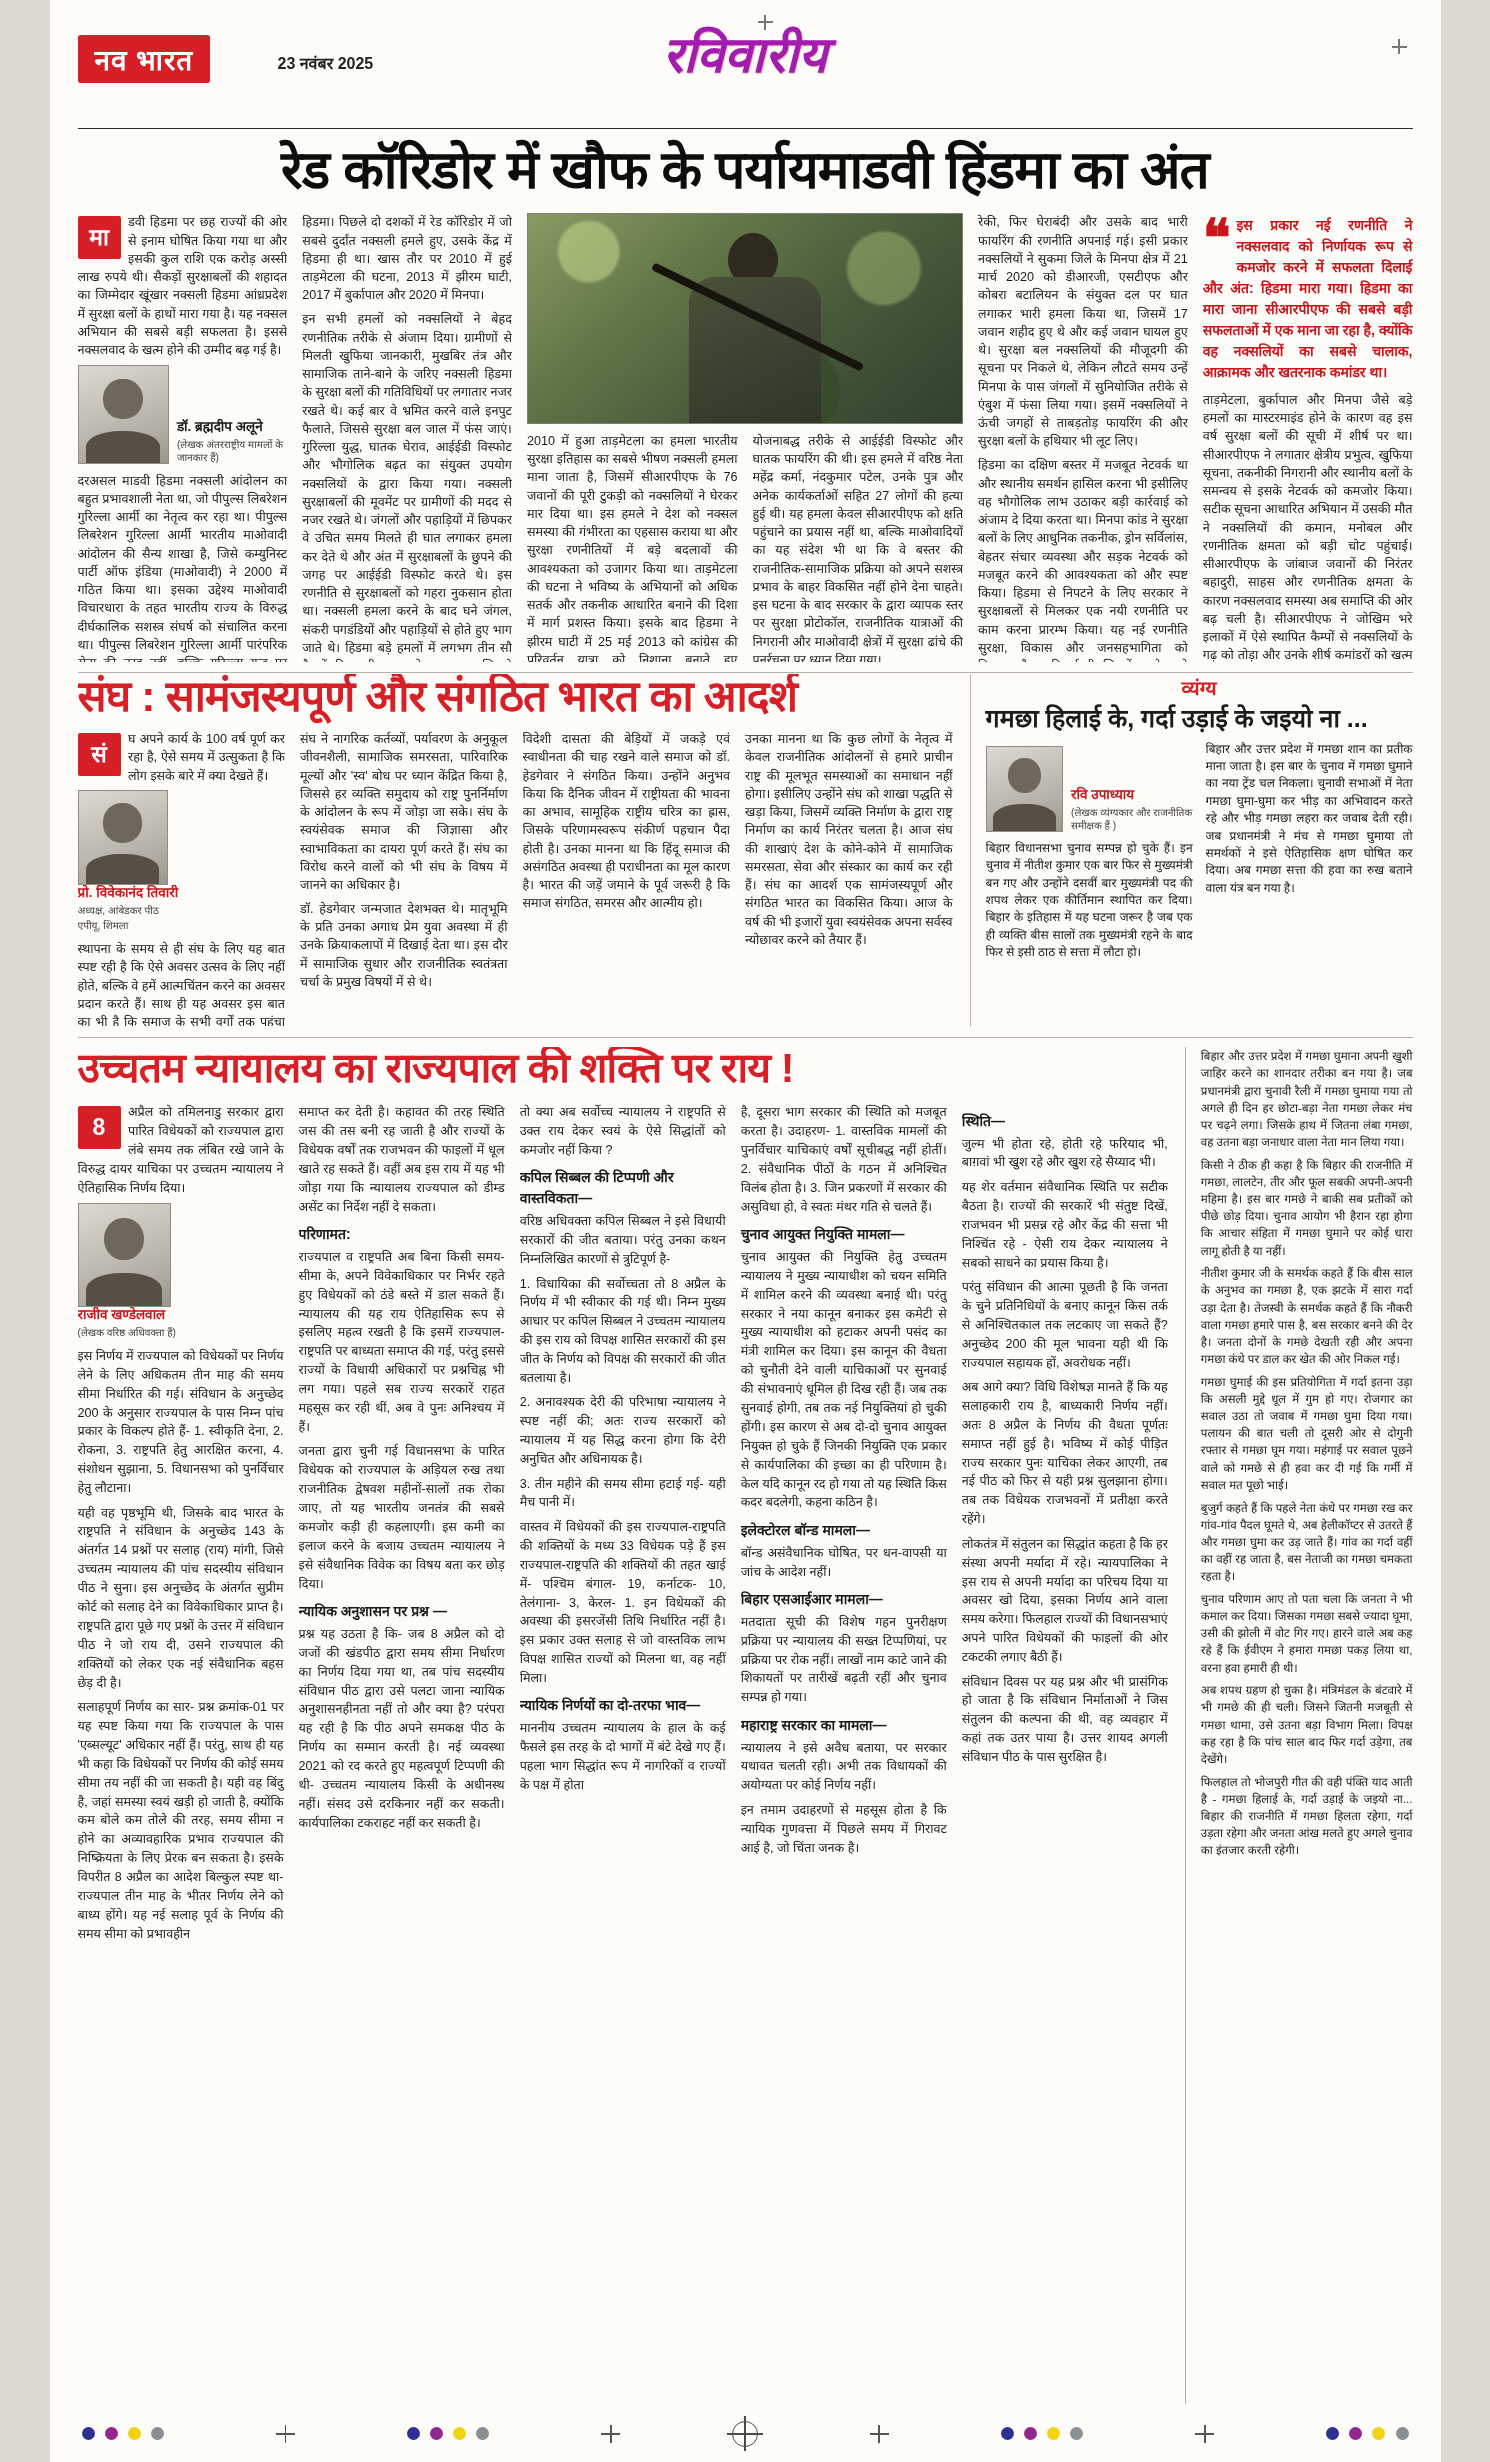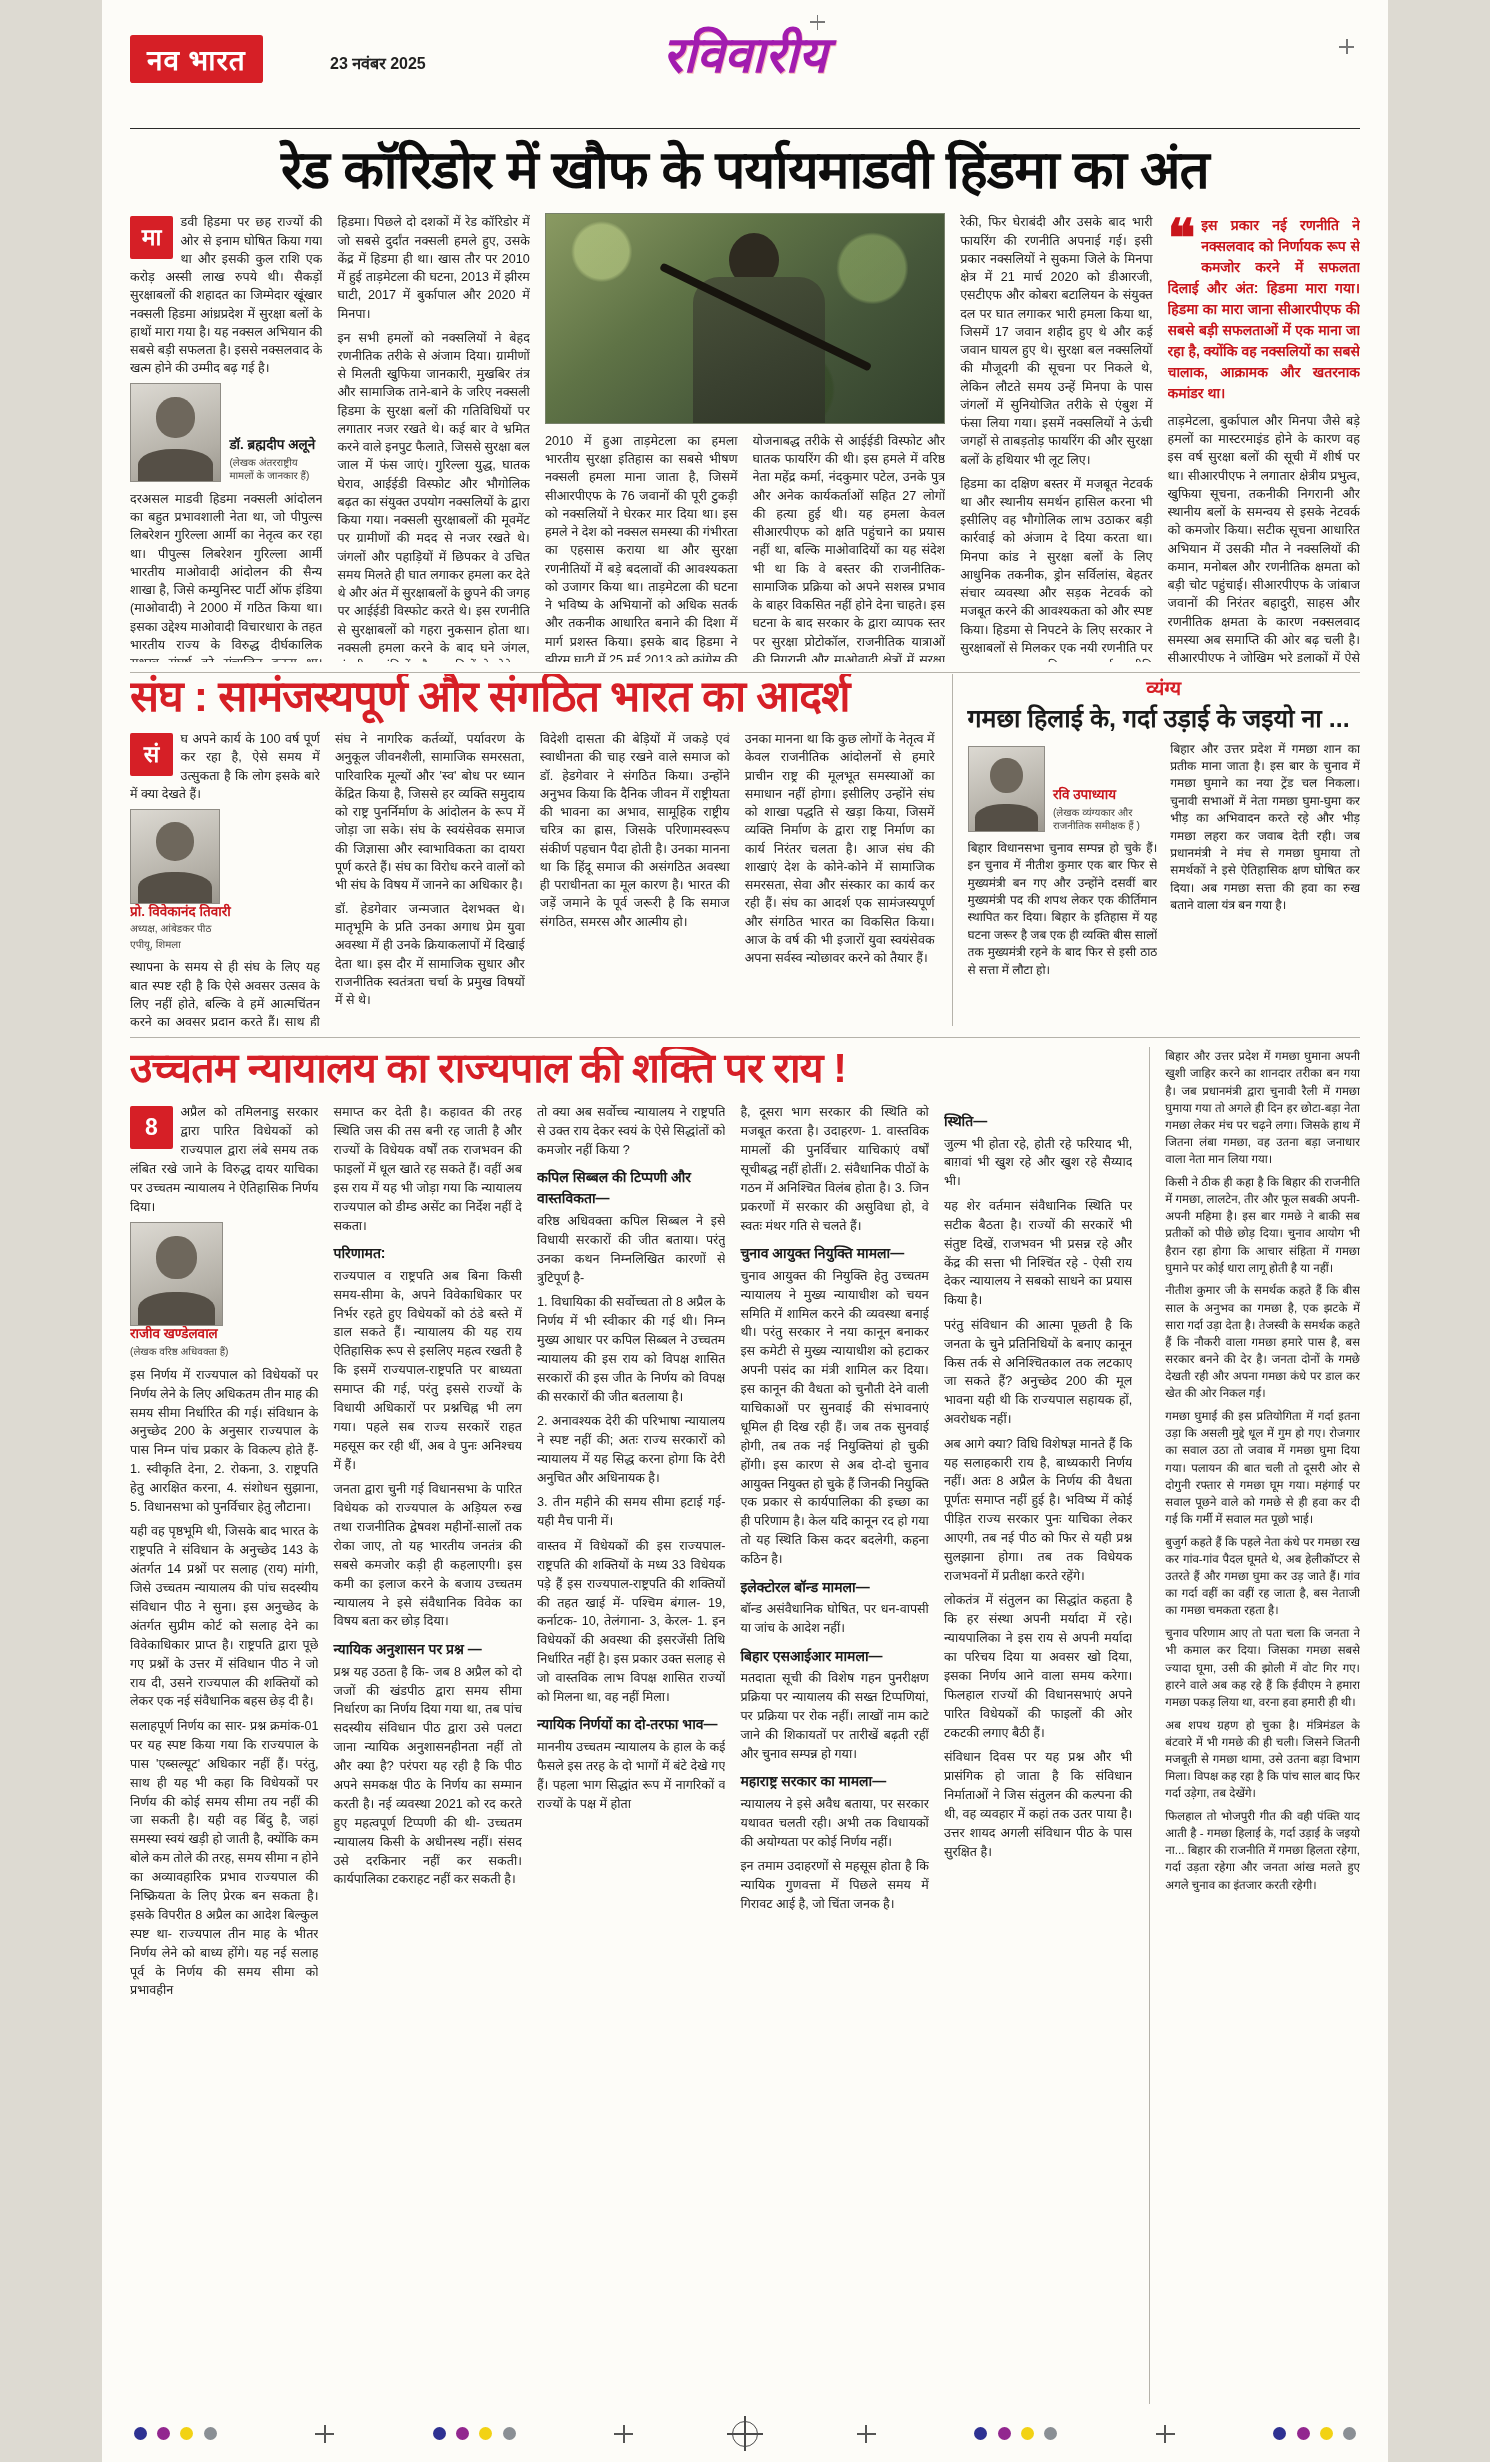--- a/index.html
+++ b/index.html
@@ -1,16 +1,16 @@
 <!DOCTYPE html>
 <html lang="hi" style="font-size:15px"><head>
 <meta charset="utf-8">
 <style>
   html,body{margin:0;padding:0;background:#dddad2;}
-  .page{position:relative;width:1286px;height:2462px;margin:0 auto;background:#fdfcf8;
+  .page{position:relative;width:1391px;height:2462px;margin:0 auto;background:#fdfcf8;
     font-family:"Liberation Sans","DejaVu Sans",sans-serif;color:#1b1b1b;
     box-sizing:border-box;padding:22.4px 28px 58px;display:flex;flex-direction:column;overflow:hidden;}
   
   .header{position:relative;height:104px;flex:none;}
   .paper-name{position:absolute;left:0;top:13px;background:#d61f26;color:#fff;font-weight:bold;
     font-size:28px;padding:4.7px 17px;border-radius:2.8px;letter-spacing:0.9px;}
   .issue-date{position:absolute;left:200px;top:30px;font-weight:bold;font-size:16px;color:#222;}
   .edition-title{position:absolute;left:0;right:0;top:-3.7px;text-align:center;
     font-family:"Liberation Serif","DejaVu Serif",serif;font-style:italic;font-weight:bold;
     font-size:50px;color:#a21caf;text-shadow:0.9px 0.9px 0 #f7b6b6;}

